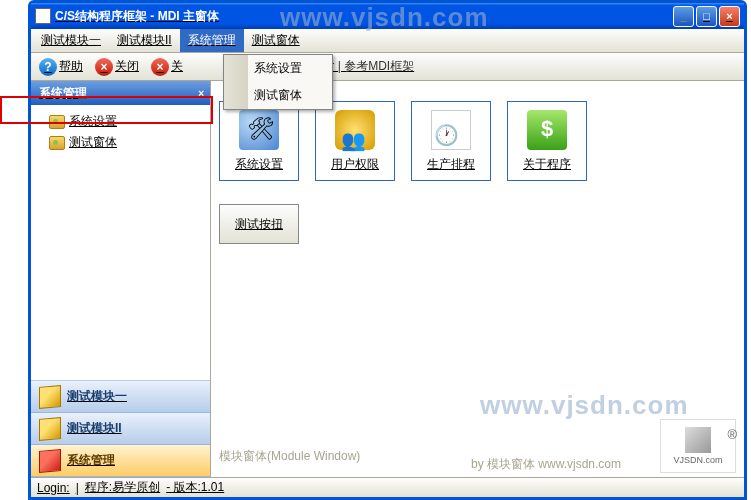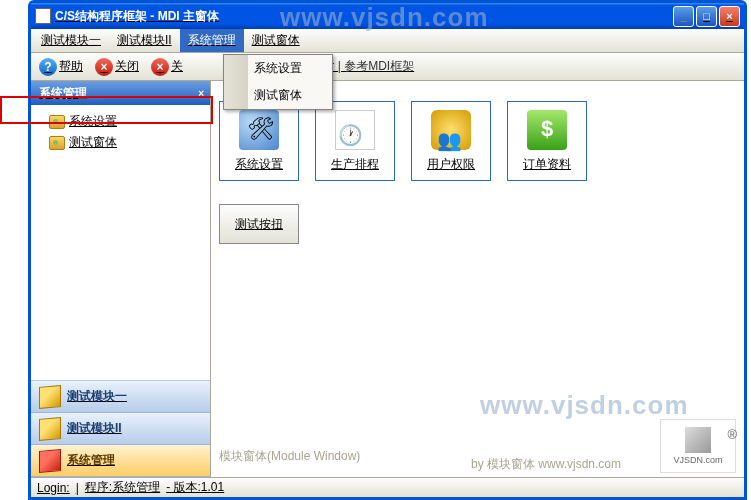--- a/index.html
+++ b/index.html
@@ -134,43 +134,43 @@
       </div>
     </div>
 
     <div class="content">
       <div class="tiles">
         <div class="tile">
           <div class="tile-icon ti-settings"></div>
           <span class="tile-label">系统设置</span>
         </div>
         <div class="tile">
+          <div class="tile-icon ti-perm"></div>
+          <span class="tile-label">用户权限</span>
+        </div>
+        <div class="tile">
           <div class="tile-icon ti-sched"></div>
           <span class="tile-label">生产排程</span>
         </div>
         <div class="tile">
-          <div class="tile-icon ti-perm"></div>
-          <span class="tile-label">用户权限</span>
-        </div>
-        <div class="tile">
           <div class="tile-icon ti-order"></div>
-          <span class="tile-label">订单资料</span>
+          <span class="tile-label">关于程序</span>
         </div>
       </div>
       <div class="test-btn">测试按扭</div>
       <div class="footer-note">模块窗体(Module Window)</div>
       <div class="footer-by">by 模块窗体 www.vjsdn.com</div>
     </div>
 
   </div>
 
   <div class="statusbar">
     <span>Login:</span>
     <span>|</span>
-    <span>程序:系统管理</span>
+    <span>程序:易学原创</span>
     <span>- 版本:1.01</span>
   </div>
 
   <div class="dropdown">
     <div class="dd-strip"></div>
     <div class="dd-item">系统设置</div>
     <div class="dd-item">测试窗体</div>
   </div>
 
   <div class="logo">

